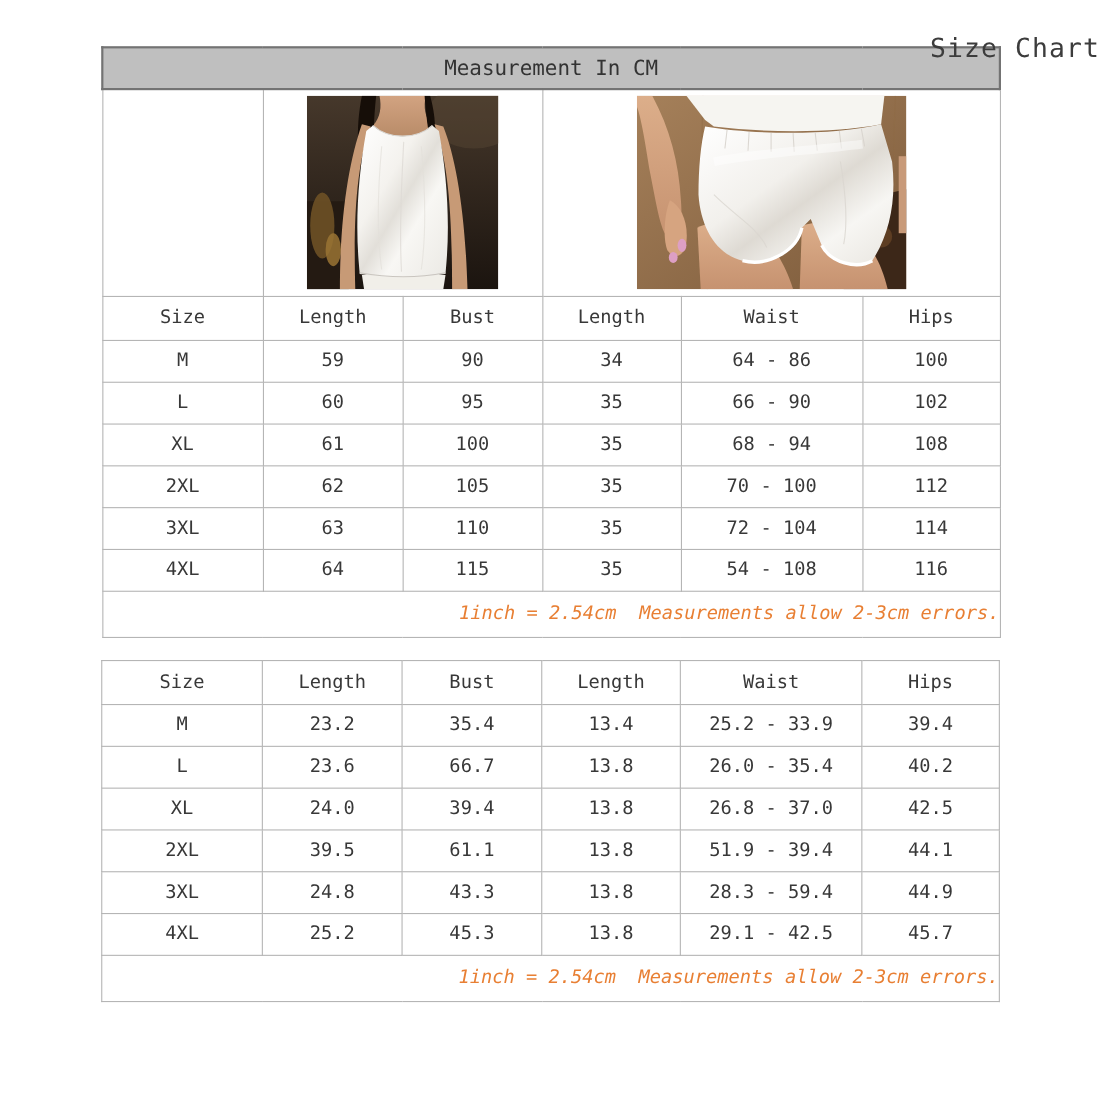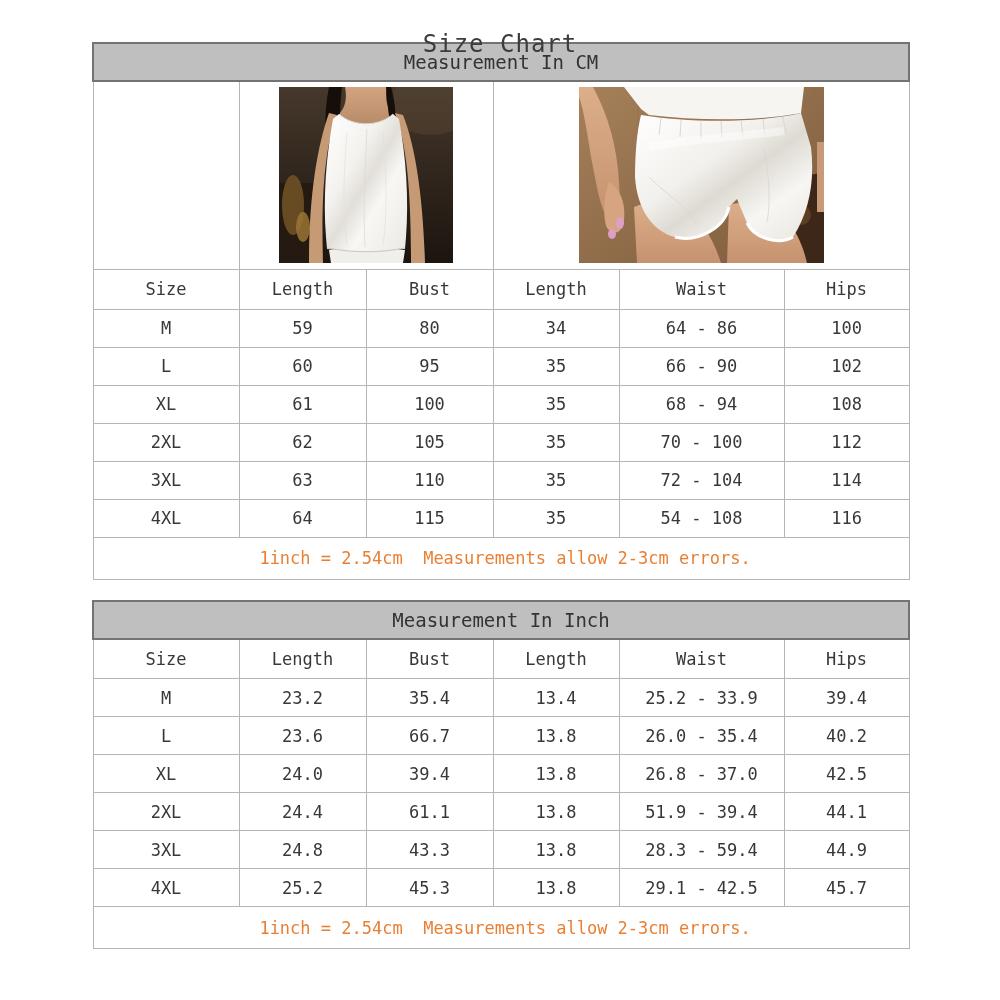--- a/index.html
+++ b/index.html
@@ -4,21 +4,21 @@
 <style>
   * { box-sizing: border-box; }
   html, body {
     margin: 0; padding: 0;
     width: 1000px; height: 1000px;
     background: #ffffff;
     font-family: "DejaVu Sans Mono", "Liberation Mono", monospace;
     color: #383838;
   }
   .page-title {
-    text-align: center;
+    text-align: right;
     font-size: 24px;
     letter-spacing: 1px;
     padding-top: 30px;
     height: 42px;
     color: #3c3c3c;
   }
   table.size-table {
     border-collapse: collapse;
     table-layout: fixed;
     width: 816px;
@@ -46,25 +46,26 @@
     border: 2px solid #737373;
     font-size: 19px;
     height: 38px;
     color: #333333;
   }
   tr.image-row td { height: 188px; vertical-align: middle; }
   tr.header-row td { height: 40px; margin-top: 20px; }
   tr.data-row td { height: 38px; }
   tr.note-row td {
     height: 42px;
-    text-align: center;
+    text-align: right;
     padding-left: 8px;
     font-size: 17px;
     color: #e87f33;
     white-space: pre;
+    font-style: italic;
   }
   .photo { display: block; margin: 0 auto; }
 </style>
 </head>
 <body>
 
 <div class="page-title">Size Chart</div>
 
 <table class="size-table cm">
   <colgroup>
@@ -174,21 +175,21 @@
     <td>Size</td>
     <td>Length</td>
     <td>Bust</td>
     <td>Length</td>
     <td>Waist</td>
     <td>Hips</td>
   </tr>
   <tr class="data-row">
     <td>M</td>
     <td>59</td>
-    <td>80</td>
+    <td>90</td>
     <td>34</td>
     <td>64 - 86</td>
     <td>100</td>
   </tr>
   <tr class="data-row">
     <td>L</td>
     <td>60</td>
     <td>95</td>
     <td>35</td>
     <td>66 - 90</td>
@@ -235,23 +236,20 @@
 <table class="size-table inch">
   <colgroup>
     <col class="c-size">
       <col class="c-len1">
       <col class="c-bust">
     <col class="c-len2">
       <col class="c-waist">
       <col class="c-hips">
   </colgroup>
   <tbody>
-  <tr class="band-row">
-    <td colspan="6">Measurement In Inch</td>
-  </tr>
   <tr class="header-row">
     <td>Size</td>
     <td>Length</td>
     <td>Bust</td>
     <td>Length</td>
     <td>Waist</td>
     <td>Hips</td>
   </tr>
   <tr class="data-row">
     <td>M</td>
@@ -272,21 +270,21 @@
   <tr class="data-row">
     <td>XL</td>
     <td>24.0</td>
     <td>39.4</td>
     <td>13.8</td>
     <td>26.8 - 37.0</td>
     <td>42.5</td>
   </tr>
   <tr class="data-row">
     <td>2XL</td>
-    <td>24.4</td>
+    <td>39.5</td>
     <td>61.1</td>
     <td>13.8</td>
     <td>51.9 - 39.4</td>
     <td>44.1</td>
   </tr>
   <tr class="data-row">
     <td>3XL</td>
     <td>24.8</td>
     <td>43.3</td>
     <td>13.8</td>

